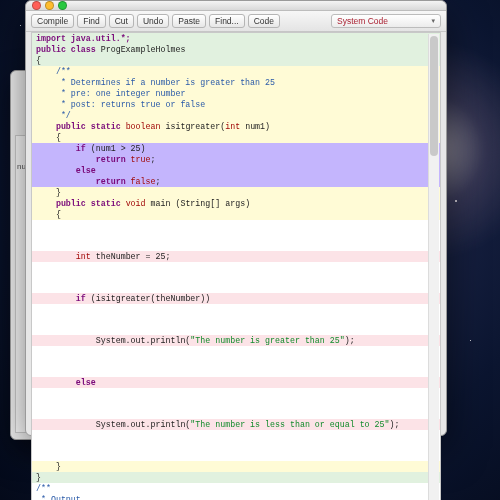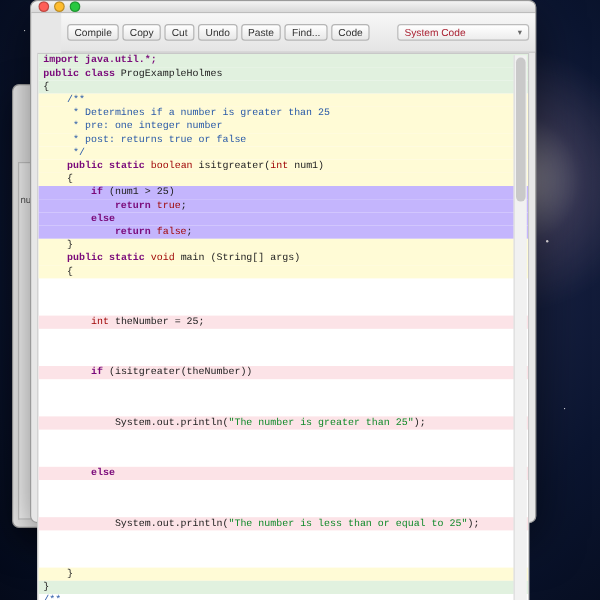--- a/index.html
+++ b/index.html
@@ -71,21 +71,21 @@
   }
   .traffic { display: flex; gap: 4px; margin-left: 6px; }
   .tbtn { width: 9px; height: 9px; border-radius: 50%; border: 0.5px solid rgba(0,0,0,0.25); }
   .tred{background:#ff5f57}.tyel{background:#febc2e}.tgrn{background:#28c840}
   .title { position: absolute; left: 0; right: 0; text-align: center; font-size: 9px; color: #4a4a4a; }
 
   .toolbar {
     height: 21px;
     background: linear-gradient(#f7f7f7,#e4e4e4);
     border-bottom: 1px solid #c6c6c6;
-    display: flex; align-items: center; padding: 16px 5px; gap: 3px; margin-left: 25px;
+    display: flex; align-items: center; padding: 4px 5px; gap: 3px;
   }
   .tbutton {
     font-size: 8.5px; color: #333;
     padding: 1px 5px;
     background: linear-gradient(#ffffff,#e7e7e7);
     border: 1px solid #b5b5b5;
     border-radius: 3px;
     cursor: pointer;
   }
   .toolbar .spacer { flex: 1; }
@@ -170,21 +170,21 @@
   <div class="titlebar">
     <div class="traffic">
       <div class="tbtn tred"></div>
       <div class="tbtn tyel"></div>
       <div class="tbtn tgrn"></div>
     </div>
   </div>
 
   <div class="toolbar">
     <button class="tbutton">Compile</button>
-    <button class="tbutton">Copy</button>
+    <button class="tbutton">Find</button>
     <button class="tbutton">Cut</button>
     <button class="tbutton">Undo</button>
     <button class="tbutton">Paste</button>
     <button class="tbutton">Find...</button>
     <button class="tbutton">Code</button>
     <div class="spacer"></div>
     <div class="dropdown">
       <span>System Code</span>
       <span class="chev">▾</span>
     </div>

